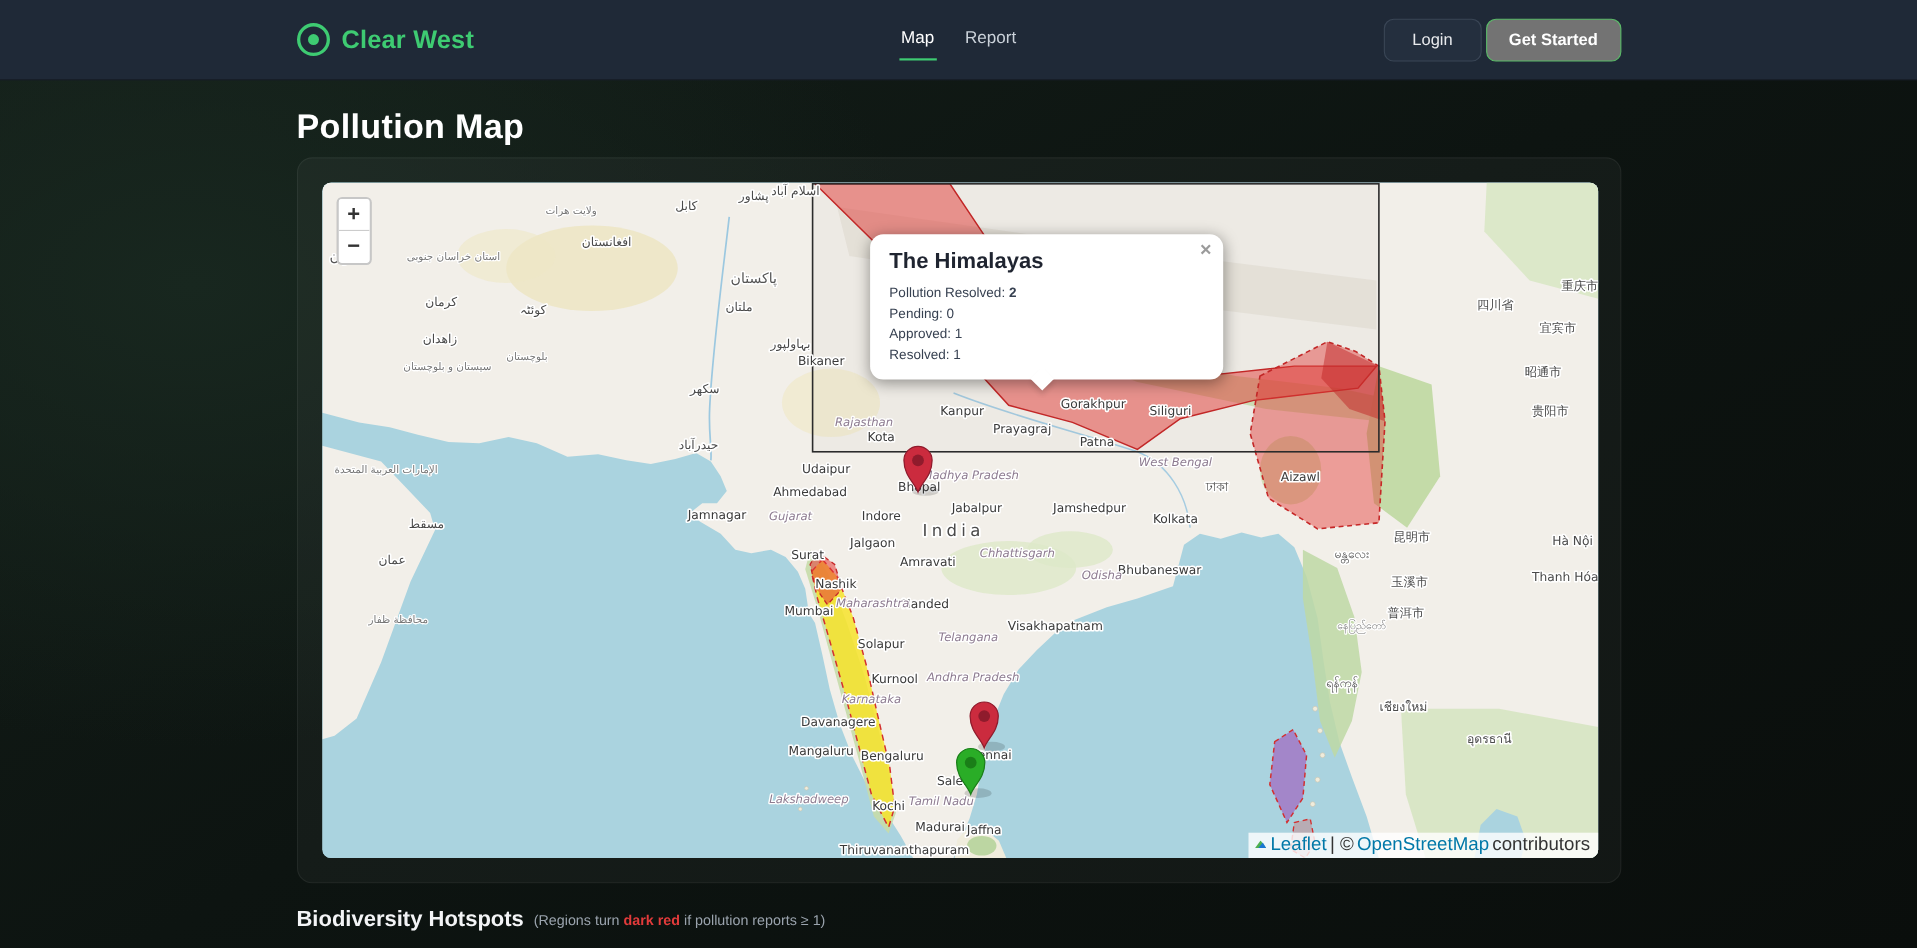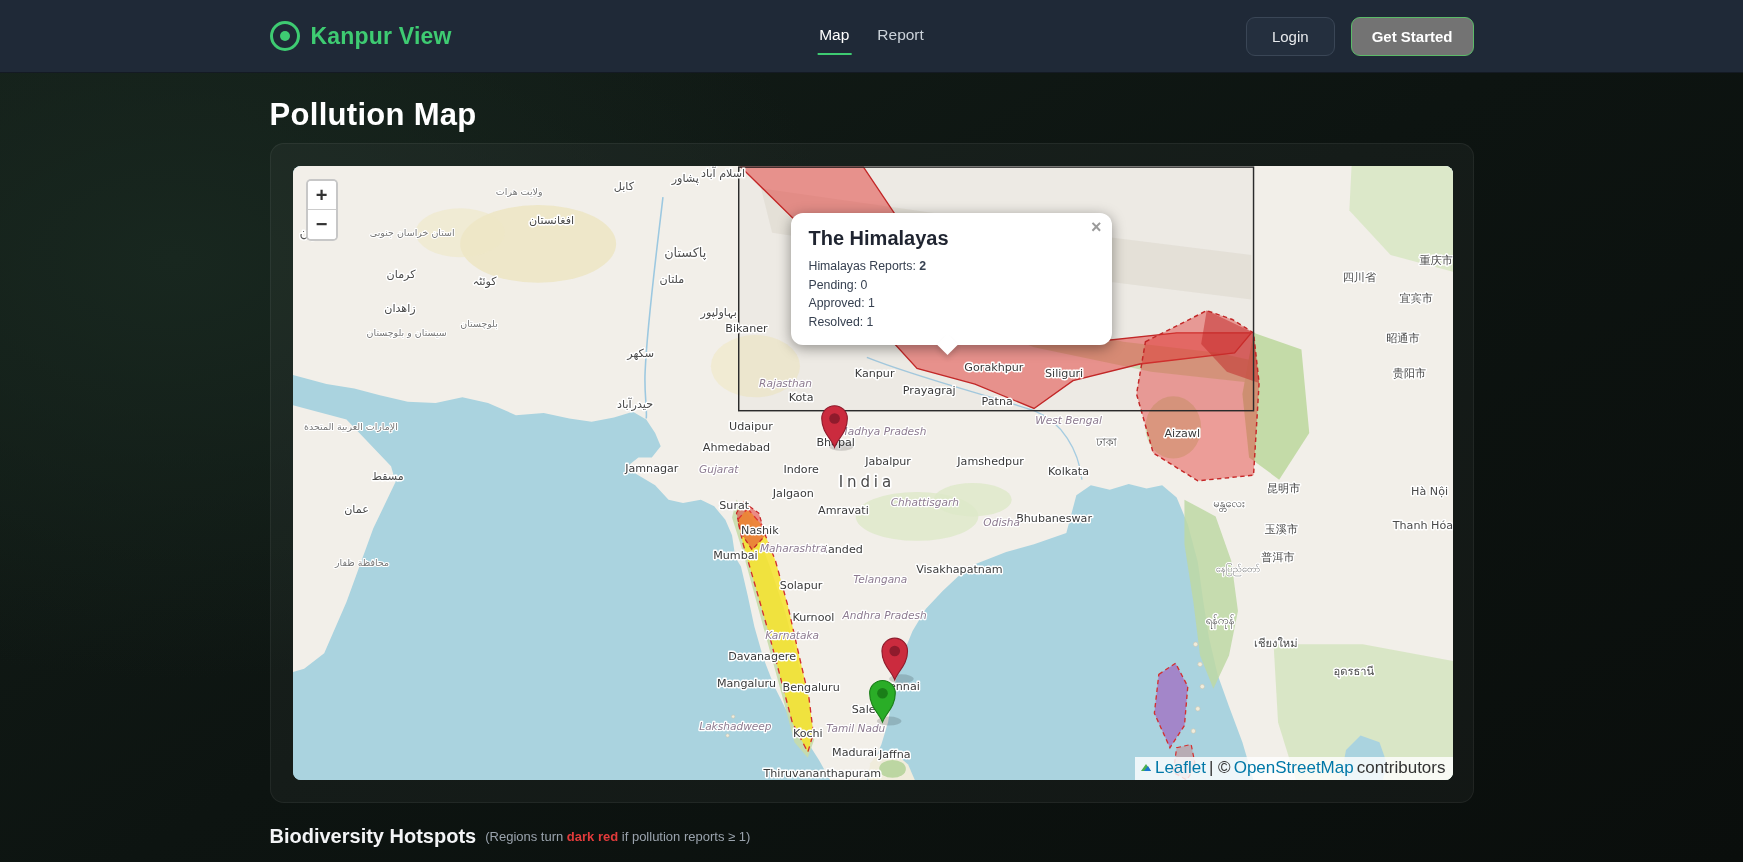--- a/index.html
+++ b/index.html
@@ -15,21 +15,21 @@
   
   .navbar { height:73px; background:#1f2937; border-bottom:1px solid rgba(0,0,0,.35); }
   .navbar .container { height:100%; display:flex; align-items:center; justify-content:space-between; }
   .brand { display:flex; align-items:center; gap:11px; }
   .brand-icon { width:30px; height:30px; border-radius:50%; border:3px solid #3ecb72; position:relative; }
   .brand-icon::after { content:""; position:absolute; left:7px; top:7px; width:10px; height:10px; border-radius:50%; background:#3ecb72; }
   .brand-name { color:#3ecb72; font-size:23px; font-weight:700; letter-spacing:.2px; }
   .nav-center { position:absolute; left:50%; transform:translateX(-50%); display:flex; gap:24px; align-items:flex-start; }
   .nav-link { font-size:15.5px; color:#cbd2da; cursor:pointer; padding:9px 2px 9px; border-bottom:2px solid transparent; }
   .nav-link.active { color:#ffffff; border-bottom-color:#3ecb72; }
-  .nav-actions { display:flex; gap:16px; align-items:center; }
+  .nav-actions { display:flex; gap:4px; align-items:center; }
   .btn { font-size:15px; border-radius:9px; padding:10px 25px; cursor:pointer; }
   .btn-login { background:#242f3e; color:#e8eaed; border:1px solid #3a4656; }
   .btn-primary { background:#737373; color:#ffffff; border:1px solid #5bbb68; font-weight:600; padding:10px 20px; }
 
   
   .page-title { color:#ffffff; font-size:31px; font-weight:700; margin:24px 0 10px; letter-spacing:.3px; }
   .map-card { background:rgba(255,255,255,0.035); border:1px solid rgba(255,255,255,0.06); border-radius:14px; padding:22px; }
   .map-viewport { position:relative; width:1160px; height:614px; border-radius:8px; overflow:hidden; background:#aad3df; }
   .map-viewport svg.basemap { position:absolute; inset:0; width:100%; height:100%; display:block; }
 
@@ -72,21 +72,21 @@
   .hotspot-note { color:#9aa3ad; font-size:13px; }
   .hotspot-note .red { color:#e23b3b; font-weight:700; }
 </style>
 </head>
 <body>
 
 <div class="navbar">
   <div class="container">
     <div class="brand">
       <span class="brand-icon"></span>
-      <span class="brand-name">Kanpur View</span>
+      <span class="brand-name">Clear West</span>
     </div>
     <div class="nav-center">
       <span class="nav-link active">Map</span>
       <span class="nav-link">Report</span>
     </div>
     <div class="nav-actions">
       <button class="btn btn-login">Login</button>
       <button class="btn btn-primary">Get Started</button>
     </div>
   </div>
@@ -261,21 +261,21 @@
 
       <div class="zoom-ctl">
         <div class="zoom-btn">+</div>
         <div class="zoom-btn">−</div>
       </div>
 
       <div class="popup">
         <span class="popup-close">×</span>
         <div class="popup-title">The Himalayas</div>
         <div class="popup-stats">
-          <div><span>Himalayas Reports: </span><b>2</b></div>
+          <div><span>Pollution Resolved: </span><b>2</b></div>
           <div>Pending: 0</div>
           <div>Approved: 1</div>
           <div>Resolved: 1</div>
         </div>
         <div class="popup-tail"></div>
       </div>
 
       <div class="attribution">
         <svg width="12" height="8">
           <polygon points="1,7 6,0 11,7" fill="#4caf50"></polygon>

